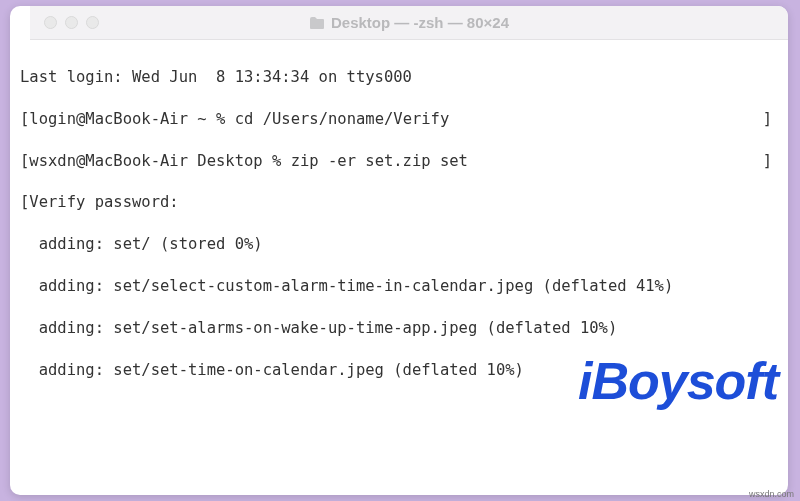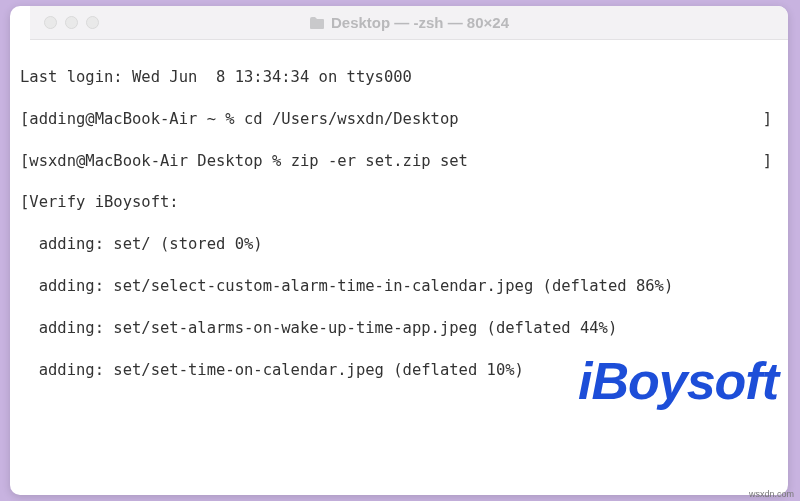--- a/index.html
+++ b/index.html
@@ -99,26 +99,26 @@
     <div class="title">
       <svg class="folder-icon" viewBox="0 0 16 14">
         <path d="M1 3 Q1 1 3 1 L6 1 L8 3 L14 3 Q15 3 15 4 L15 12 Q15 13 14 13 L2 13 Q1 13 1 12 Z" fill="#c9c9cb"></path>
       </svg>
       <span>Desktop — -zsh — 80×24</span>
     </div>
   </div>
 
   <div class="term">
 <span class="row"><span>Last login: Wed Jun  8 13:34:34 on ttys000</span></span>
-<span class="row">[<span>adding@MacBook-Air ~ % </span><span>cd /Users/wsxdn/Desktop</span><span class="bracket-r">]</span></span>
+<span class="row">[<span>login@MacBook-Air ~ % </span><span>cd /Users/noname/Verify</span><span class="bracket-r">]</span></span>
 <span class="row">[<span>wsxdn@MacBook-Air Desktop % </span><span>zip -er set.zip set</span><span class="bracket-r">]</span></span>
-<span class="row">[<span>Verify iBoysoft:</span></span>
+<span class="row">[<span>Verify password:</span></span>
 <span class="row"><span>  adding: set/ (stored 0%)</span></span>
-<span class="row"><span>  adding: set/select-custom-alarm-time-in-calendar.jpeg (deflated 86%)</span></span>
-<span class="row"><span>  adding: set/set-alarms-on-wake-up-time-app.jpeg (deflated 44%)</span></span>
+<span class="row"><span>  adding: set/select-custom-alarm-time-in-calendar.jpeg (deflated 41%)</span></span>
+<span class="row"><span>  adding: set/set-alarms-on-wake-up-time-app.jpeg (deflated 10%)</span></span>
 <span class="row"><span>  adding: set/set-time-on-calendar.jpeg (deflated 10%)</span></span>
 
 
 
   </div>
 </div>
 
 <div class="watermark">
   <span class="i">iBoysoft</span>
 </div>

